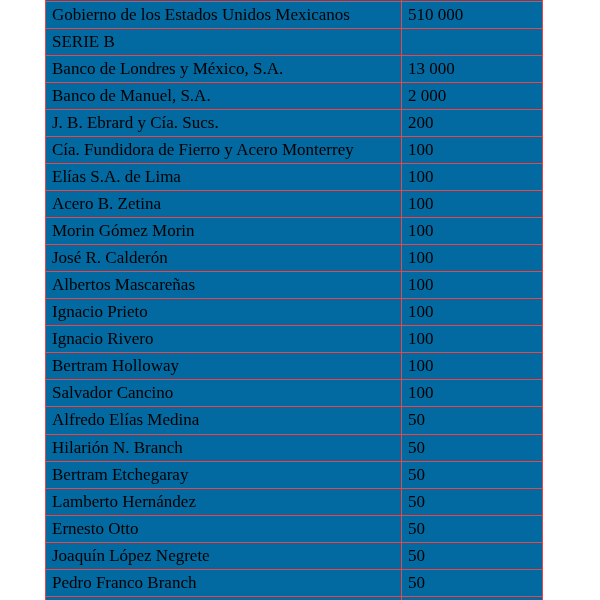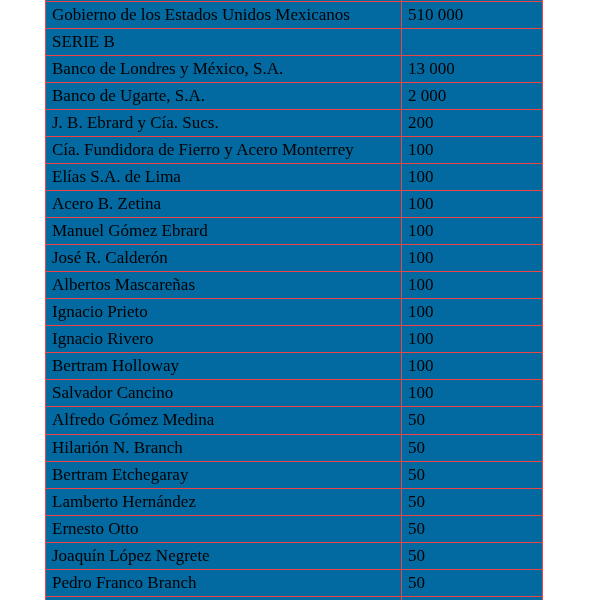--- a/index.html
+++ b/index.html
@@ -66,41 +66,41 @@
       </tr>
       <tr>
         <td class="name">SERIE B</td>
         <td class="value"></td>
       </tr>
       <tr>
         <td class="name">Banco de Londres y México, S.A.</td>
         <td class="value">13 000</td>
       </tr>
       <tr>
-        <td class="name">Banco de Ugarte, S.A.</td>
+        <td class="name">Banco de Manuel, S.A.</td>
         <td class="value">2 000</td>
       </tr>
       <tr>
         <td class="name">J. B. Ebrard y Cía. Sucs.</td>
         <td class="value">200</td>
       </tr>
       <tr>
         <td class="name">Cía. Fundidora de Fierro y Acero Monterrey</td>
         <td class="value">100</td>
       </tr>
       <tr>
         <td class="name">Elías S.A. de Lima</td>
         <td class="value">100</td>
       </tr>
       <tr>
         <td class="name">Acero B. Zetina</td>
         <td class="value">100</td>
       </tr>
       <tr>
-        <td class="name">Manuel Gómez Ebrard</td>
+        <td class="name">Morin Gómez Morin</td>
         <td class="value">100</td>
       </tr>
       <tr>
         <td class="name">José R. Calderón</td>
         <td class="value">100</td>
       </tr>
       <tr>
         <td class="name">Albertos Mascareñas</td>
         <td class="value">100</td>
       </tr>
@@ -114,21 +114,21 @@
       </tr>
       <tr>
         <td class="name">Bertram Holloway</td>
         <td class="value">100</td>
       </tr>
       <tr>
         <td class="name">Salvador Cancino</td>
         <td class="value">100</td>
       </tr>
       <tr>
-        <td class="name">Alfredo Gómez Medina</td>
+        <td class="name">Alfredo Elías Medina</td>
         <td class="value">50</td>
       </tr>
       <tr>
         <td class="name">Hilarión N. Branch</td>
         <td class="value">50</td>
       </tr>
       <tr>
         <td class="name">Bertram Etchegaray</td>
         <td class="value">50</td>
       </tr>

